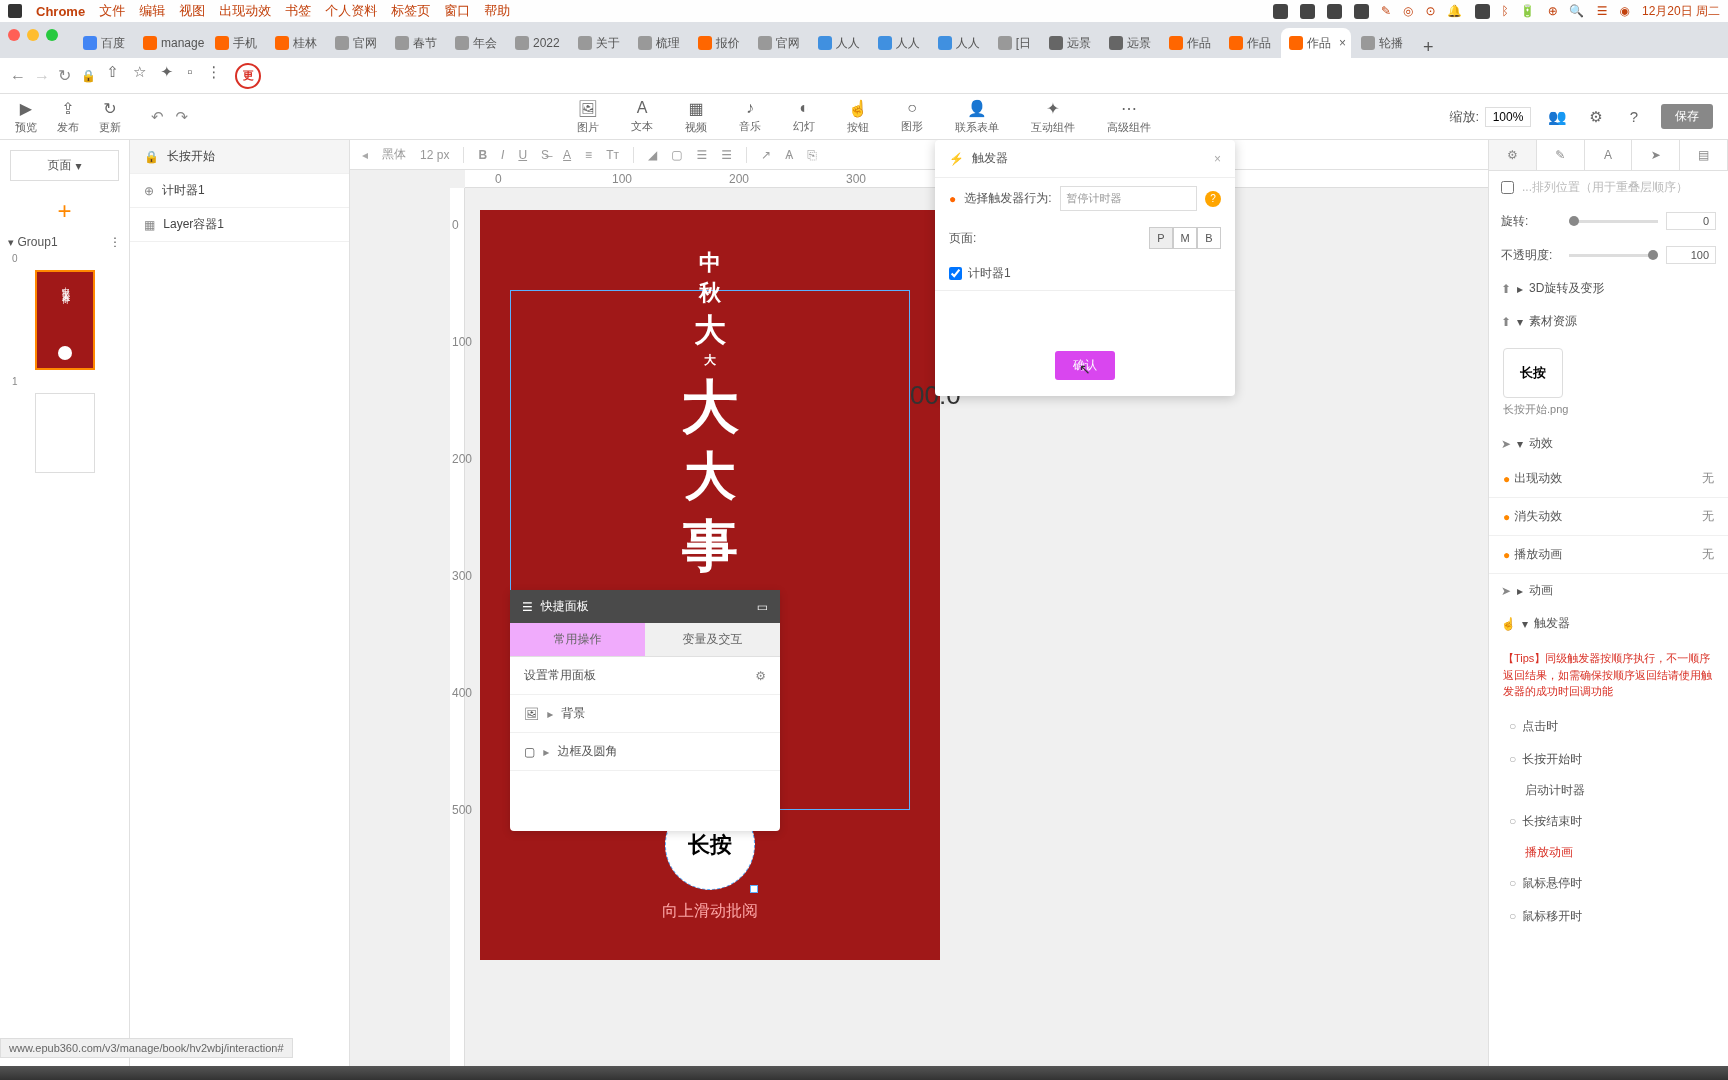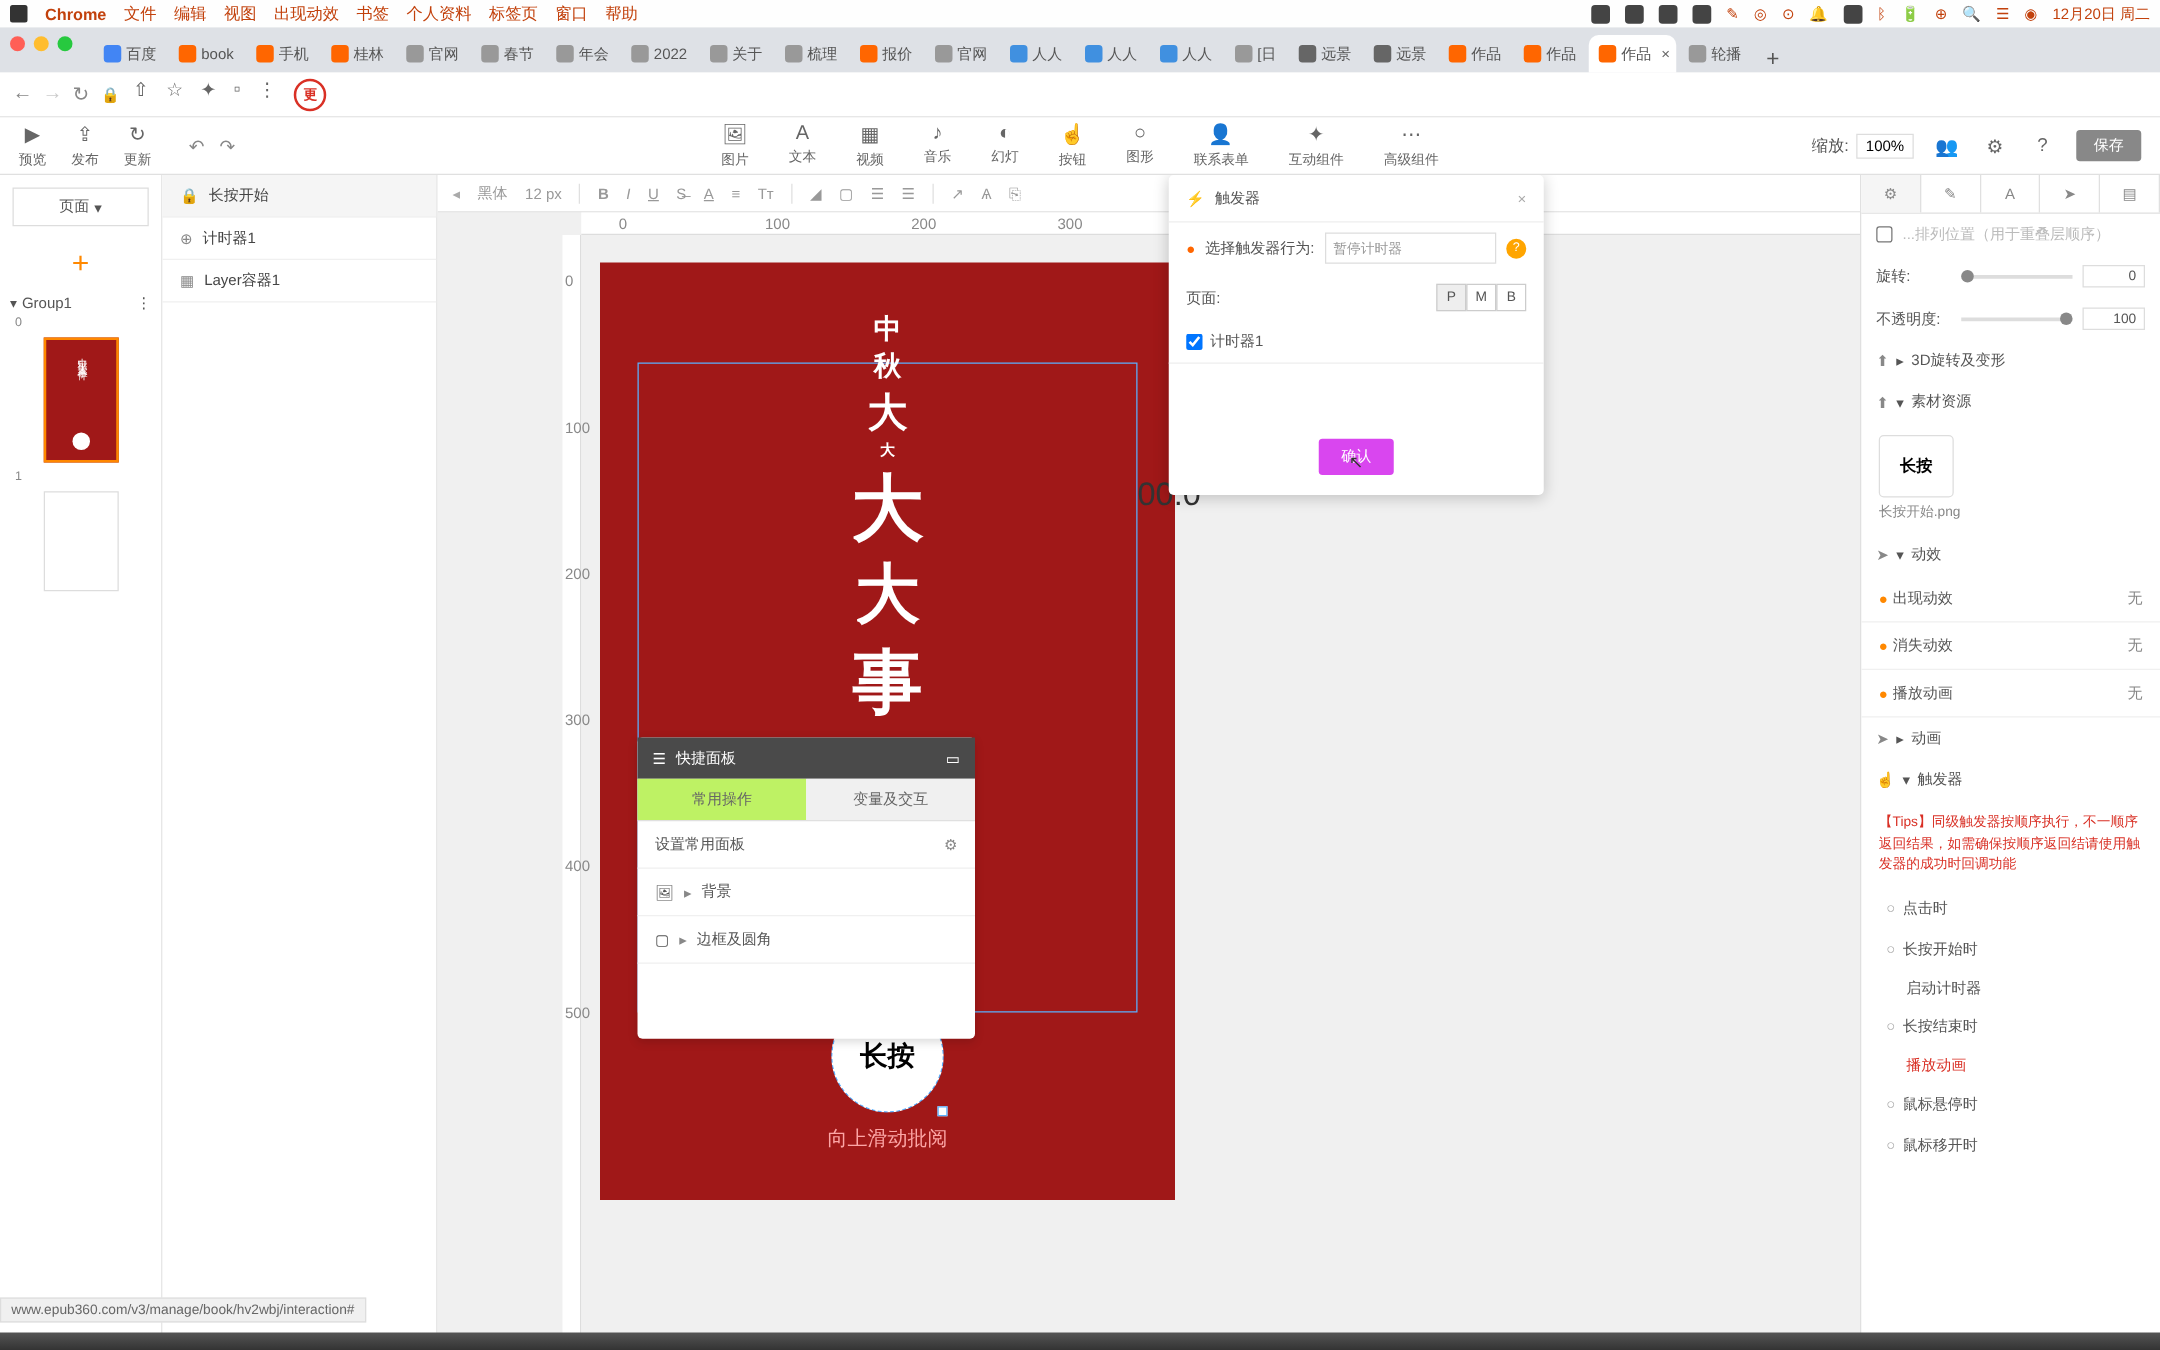--- a/index.html
+++ b/index.html
@@ -89,21 +89,21 @@
 .artboard .dot{position:absolute;bottom:172px;left:50%;transform:translateX(-50%);width:10px;height:10px;background:#fff;border-radius:50%;border:2px solid #ccc}
 
 .timer{position:absolute;top:240px;left:560px;font-size:26px;color:#333}
 .plus{position:absolute;top:78px;left:600px;color:#999;font-size:16px}
 
 .quickpanel{position:absolute;top:450px;left:160px;width:270px;background:#fff;box-shadow:0 2px 8px rgba(0,0,0,0.15);border-radius:4px}
 .quickpanel .hdr{background:#4a4a4a;color:#fff;padding:8px 12px;display:flex;align-items:center;gap:8px;font-size:12px}
 .quickpanel .hdr .min{margin-left:auto}
 .quickpanel .tabs2{display:flex;border-bottom:1px solid #e0e0e0}
 .quickpanel .tab2{flex:1;padding:8px;text-align:center;font-size:12px;color:#666}
-.quickpanel .tab2.active{background:#bef264}
+.quickpanel .tab2.active{background:#f0abfc}
 .quickpanel .tab2:not(.active){background:#f0f0f0}
 .quickpanel .row{padding:10px 14px;display:flex;align-items:center;gap:8px;font-size:12px;color:#555;border-bottom:1px solid #f0f0f0}
 .quickpanel .row .gear{margin-left:auto;color:#888}
 .quickpanel .row .exp{color:#888}
 
 .triggerpop{position:absolute;top:0px;left:585px;width:300px;background:#fff;box-shadow:0 2px 12px rgba(0,0,0,0.2);border-radius:4px;z-index:10}
 .triggerpop .hdr{padding:10px 14px;display:flex;align-items:center;gap:8px;font-size:13px;color:#555;border-bottom:1px solid #eee}
 .triggerpop .hdr .close{margin-left:auto;color:#aaa;cursor:pointer}
 .triggerpop .sub{padding:10px 14px;font-size:12px;color:#555}
 .triggerpop .row{padding:8px 14px;display:flex;align-items:center;gap:8px;font-size:12px;color:#555}
@@ -184,21 +184,21 @@
   <div class="g"></div>
 </div>
 
 <div class="tabs" id="tabstrip">
     <div class="tab">
       <div class="fav" style="background:#4285f4"></div>
       <span>百度</span>
     </div>
     <div class="tab">
       <div class="fav" style="background:#ff6600"></div>
-      <span>book</span>
+      <span>manage</span>
     </div>
     <div class="tab">
       <div class="fav" style="background:#ff6600"></div>
       <span>手机</span>
     </div>
     <div class="tab">
       <div class="fav" style="background:#ff6600"></div>
       <span>桂林</span>
     </div>
     <div class="tab">

